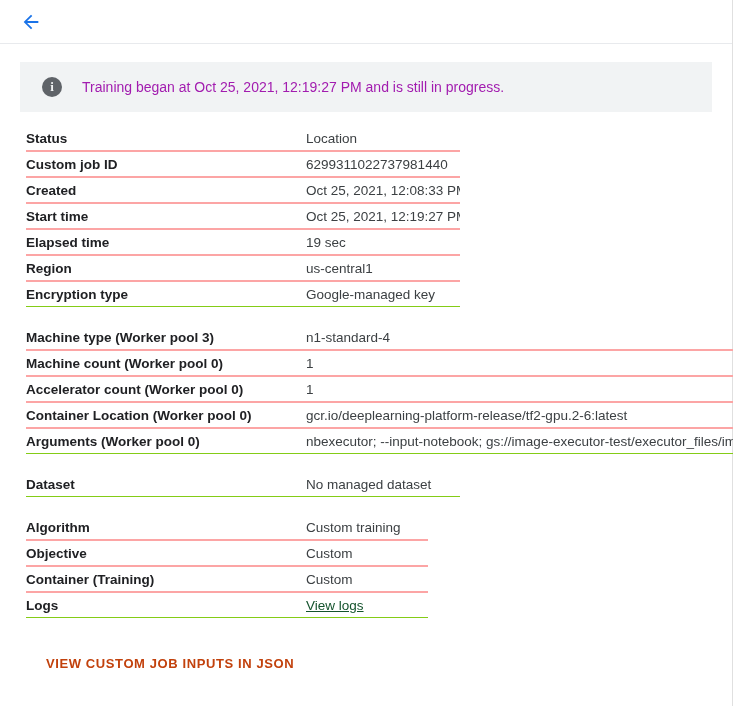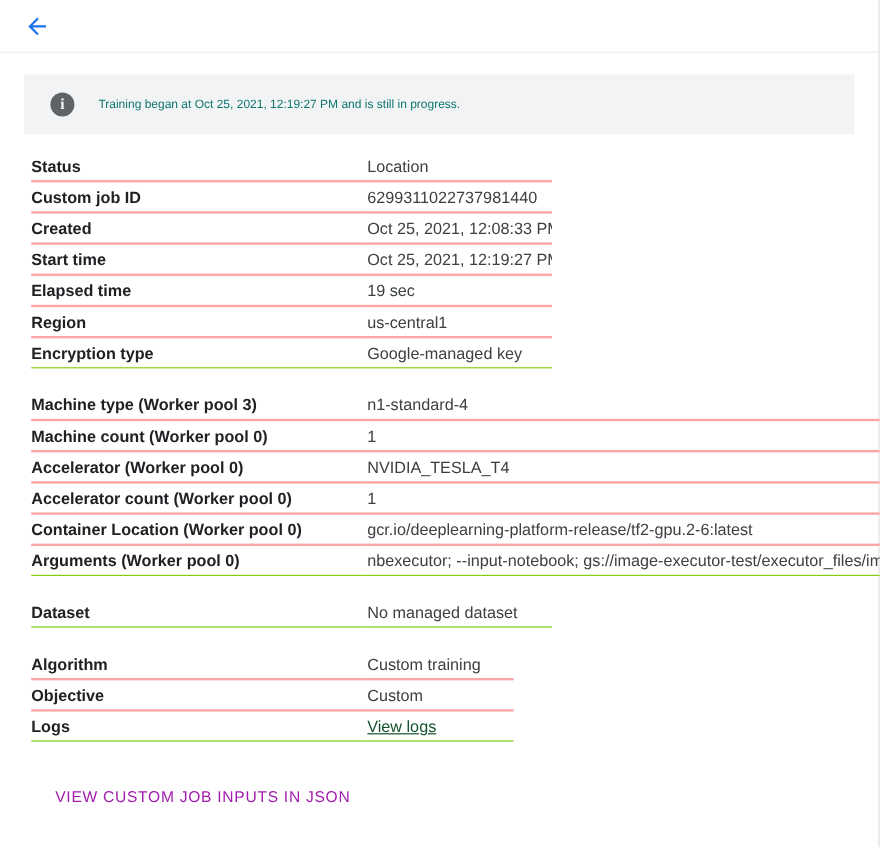--- a/index.html
+++ b/index.html
@@ -70,22 +70,22 @@
     font-size: 13px;
     font-weight: bold;
     font-family: "Liberation Serif", serif;
     display: flex;
     align-items: center;
     justify-content: center;
     flex: none;
   }
   .banner-text {
     margin-left: 20px;
-    font-size: 10px;
-    color: #0f766e;
+    font-size: 14px;
+    color: #a21caf;
   }
 
   
   .content {
     padding: 14px 0 0 26px;
   }
   .tbl {
     border-collapse: collapse;
     table-layout: fixed;
   }
@@ -126,23 +126,23 @@
     cursor: pointer;
     font-size: 13.5px;
   }
 
   .bottom-action {
     margin-top: 32px;
     padding-left: 12px;
   }
   .json-btn {
     display: inline-block;
-    color: #a21caf;
+    color: #c2410c;
     font-size: 13px;
-    font-weight: normal;
+    font-weight: bold;
     letter-spacing: 0.6px;
     cursor: pointer;
     padding: 6px 8px;
     background: none;
     border: none;
     font-family: "Liberation Sans", sans-serif;
   }
 </style>
 </head>
 <body>
@@ -205,24 +205,20 @@
       <tbody>
         <tr>
           <td class="k">Machine type (Worker pool 3)</td>
           <td class="v">n1-standard-4</td>
         </tr>
         <tr>
           <td class="k">Machine count (Worker pool 0)</td>
           <td class="v">1</td>
         </tr>
         <tr>
-          <td class="k">Accelerator (Worker pool 0)</td>
-          <td class="v">NVIDIA_TESLA_T4</td>
-        </tr>
-        <tr>
           <td class="k">Accelerator count (Worker pool 0)</td>
           <td class="v">1</td>
         </tr>
         <tr>
           <td class="k">Container Location (Worker pool 0)</td>
           <td class="v">gcr.io/deeplearning-platform-release/tf2-gpu.2-6:latest</td>
         </tr>
         <tr>
           <td class="k">Arguments (Worker pool 0)</td>
           <td class="v">nbexecutor; --input-notebook; gs://image-executor-test/executor_files/imag</td>
@@ -244,20 +240,24 @@
     <div class="spacer-md"></div>
 
     <table class="tbl t-mid">
       <tbody>
         <tr>
           <td class="k">Algorithm</td>
           <td class="v">Custom training</td>
         </tr>
         <tr>
           <td class="k">Objective</td>
+          <td class="v">Custom</td>
+        </tr>
+        <tr>
+          <td class="k">Container (Training)</td>
           <td class="v">Custom</td>
         </tr>
         <tr>
           <td class="k">Logs</td>
           <td class="v">
             <a class="link">View logs</a>
           </td>
         </tr>
       </tbody>
     </table>

